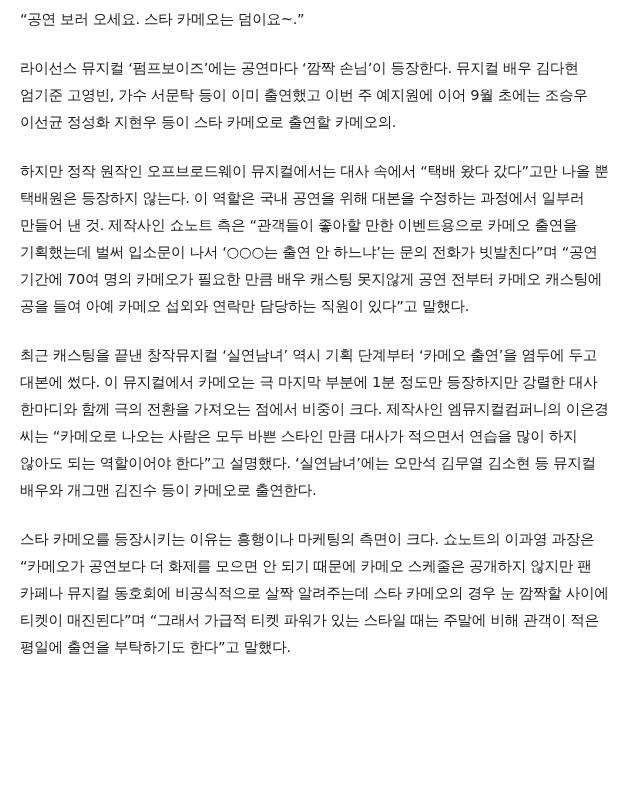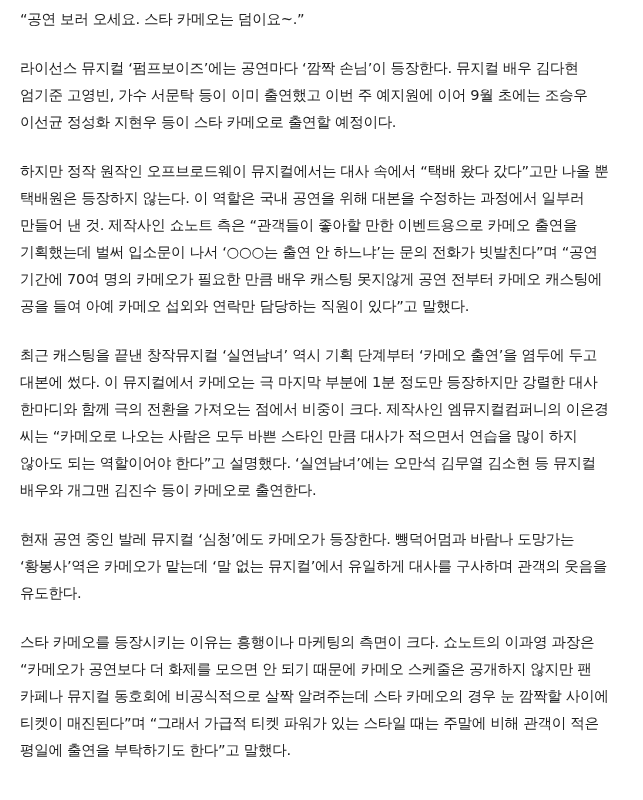--- a/index.html
+++ b/index.html
@@ -29,18 +29,17 @@
       margin: 0 16px 22px 0;
       padding: 0;
       text-align: left;
     }
   </style>
 </head>
 <body>
 
 <div class="article">
   <p>“공연 보러 오세요. 스타 카메오는 덤이요~.”</p>
-  <p>라이선스 뮤지컬 ‘펌프보이즈’에는 공연마다 ‘깜짝 손님’이 등장한다. 뮤지컬 배우 김다현 엄기준 고영빈, 가수 서문탁 등이 이미 출연했고 이번 주 예지원에 이어 9월 초에는 조승우 이선균 정성화 지현우 등이 스타 카메오로 출연할 예정이다.</p>
+  <p>라이선스 뮤지컬 ‘펌프보이즈’에는 공연마다 ‘깜짝 손님’이 등장한다. 뮤지컬 배우 김다현 엄기준 고영빈, 가수 서문탁 등이 이미 출연했고 이번 주 예지원에 이어 9월 초에는 조승우 이선균 정성화 지현우 등이 스타 카메오로 출연할 카메오의.</p>
   <p>하지만 정작 원작인 오프브로드웨이 뮤지컬에서는 대사 속에서 “택배 왔다 갔다”고만 나올 뿐 택배원은 등장하지 않는다. 이 역할은 국내 공연을 위해 대본을 수정하는 과정에서 일부러 만들어 낸 것. 제작사인 쇼노트 측은 “관객들이 좋아할 만한 이벤트용으로 카메오 출연을 기획했는데 벌써 입소문이 나서 ‘○○○는 출연 안 하느냐’는 문의 전화가 빗발친다”며 “공연 기간에 70여 명의 카메오가 필요한 만큼 배우 캐스팅 못지않게 공연 전부터 카메오 캐스팅에 공을 들여 아예 카메오 섭외와 연락만 담당하는 직원이 있다”고 말했다.</p>
   <p>최근 캐스팅을 끝낸 창작뮤지컬 ‘실연남녀’ 역시 기획 단계부터 ‘카메오 출연’을 염두에 두고 대본에 썼다. 이 뮤지컬에서 카메오는 극 마지막 부분에 1분 정도만 등장하지만 강렬한 대사 한마디와 함께 극의 전환을 가져오는 점에서 비중이 크다. 제작사인 엠뮤지컬컴퍼니의 이은경 씨는 “카메오로 나오는 사람은 모두 바쁜 스타인 만큼 대사가 적으면서 연습을 많이 하지 않아도 되는 역할이어야 한다”고 설명했다. ‘실연남녀’에는 오만석 김무열 김소현 등 뮤지컬 배우와 개그맨 김진수 등이 카메오로 출연한다.</p>
-  <p>현재 공연 중인 발레 뮤지컬 ‘심청’에도 카메오가 등장한다. 뺑덕어멈과 바람나 도망가는 ‘황봉사’역은 카메오가 맡는데 ‘말 없는 뮤지컬’에서 유일하게 대사를 구사하며 관객의 웃음을 유도한다.</p>
   <p>스타 카메오를 등장시키는 이유는 흥행이나 마케팅의 측면이 크다. 쇼노트의 이과영 과장은 “카메오가 공연보다 더 화제를 모으면 안 되기 때문에 카메오 스케줄은 공개하지 않지만 팬 카페나 뮤지컬 동호회에 비공식적으로 살짝 알려주는데 스타 카메오의 경우 눈 깜짝할 사이에 티켓이 매진된다”며 “그래서 가급적 티켓 파워가 있는 스타일 때는 주말에 비해 관객이 적은 평일에 출연을 부탁하기도 한다”고 말했다.</p>
 </div>
 
 </body></html>

